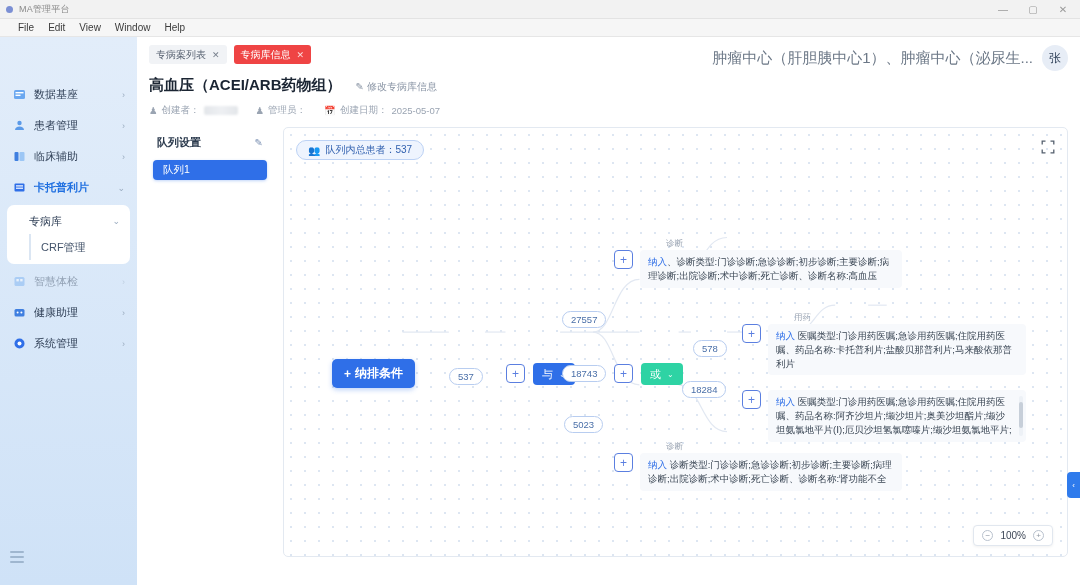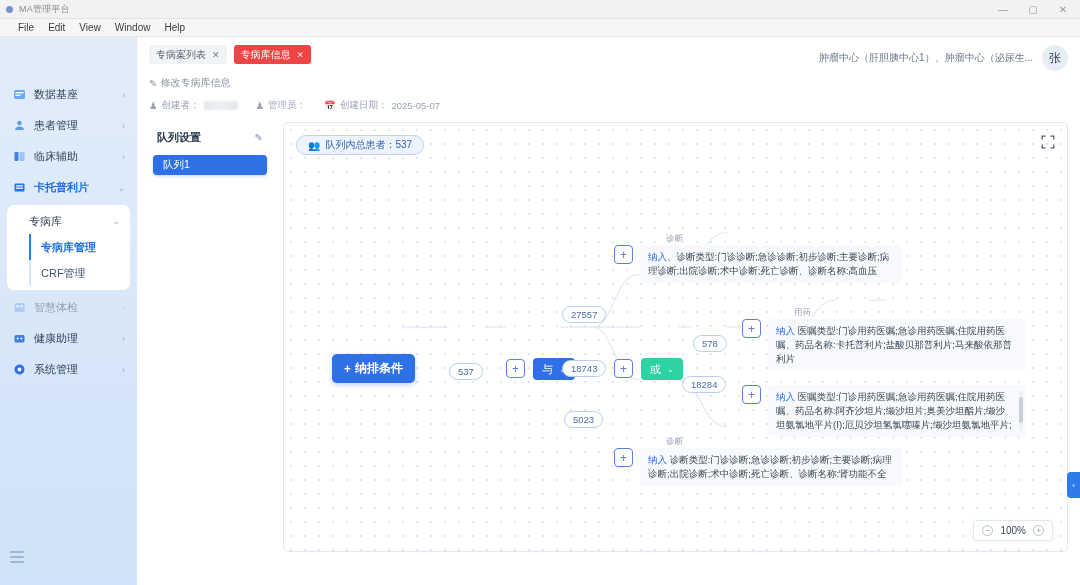--- a/index.html
+++ b/index.html
@@ -89,21 +89,21 @@
     height: 19px; display: flex; align-items: center; gap: 6px;
     padding: 0 7px; border-radius: 3px; font-size: 10px;
     background: #f1f3f6; color: #5a6473;
   }
   .tab.active { background: #ef4444; color: #fff; }
   .tab .x { font-size: 9px; opacity: .8; }
   .header-right {
     position: absolute; top: 8px; right: 12px; display: flex;
     align-items: center; gap: 9px;
   }
-  .org-text { font-size: 10px; color: #6c7887; white-space: nowrap; text-align: center; }
+  .org-text { font-size: 15px; color: #6c7887; white-space: nowrap; text-align: center; }
   .avatar {
     width: 26px; height: 26px; border-radius: 50%; background: #e7edf6;
     color: #35465e; font-size: 12px; display: flex; align-items: center;
     justify-content: center;
   }
   .title-row {
     display: flex; align-items: baseline; gap: 14px; padding: 10px 0 0 12px;
   }
   .page-title { font-size: 15px; font-weight: bold; color: #1b2533; }
   .edit-link {
@@ -293,21 +293,20 @@
         <span class="lbl">卡托普利片</span>
         <span class="chev">⌄</span>
       </div>
 
       <div class="sub-panel">
         <div class="sub-head">
           <span>专病库</span>
           <span class="chev">⌄</span>
         </div>
         <div class="sub-list">
-          <div class="sub-item active">专病库管理</div>
           <div class="sub-item">CRF管理</div>
         </div>
       </div>
 
       <div class="nav-item disabled">
         <span class="ico">
           <svg width="13" height="13" viewBox="0 0 13 13">
               <rect x="1.5" y="2" width="10" height="9" rx="1.5" fill="#6ba8f0"></rect>
               <rect x="3.4" y="4" width="2.4" height="2.4" fill="#fff"></rect>
               <rect x="7.2" y="4" width="2.4" height="2.4" fill="#fff"></rect>
@@ -359,20 +358,21 @@
           <span class="x">✕</span>
         </div>
       </div>
 
       <div class="header-right">
         <span class="org-text">肿瘤中心（肝胆胰中心1）、肿瘤中心（泌尿生...</span>
         <span class="avatar">张</span>
       </div>
 
       <div class="title-row">
+        <span class="page-title">高血压（ACEI/ARB药物组）</span>
         <span class="edit-link">
           <span>✎</span>
           <span>修改专病库信息</span>
         </span>
       </div>
 
       <div class="meta-row">
         <span class="meta-cell">
           <span>♟</span>
           <span>创建者：</span>

